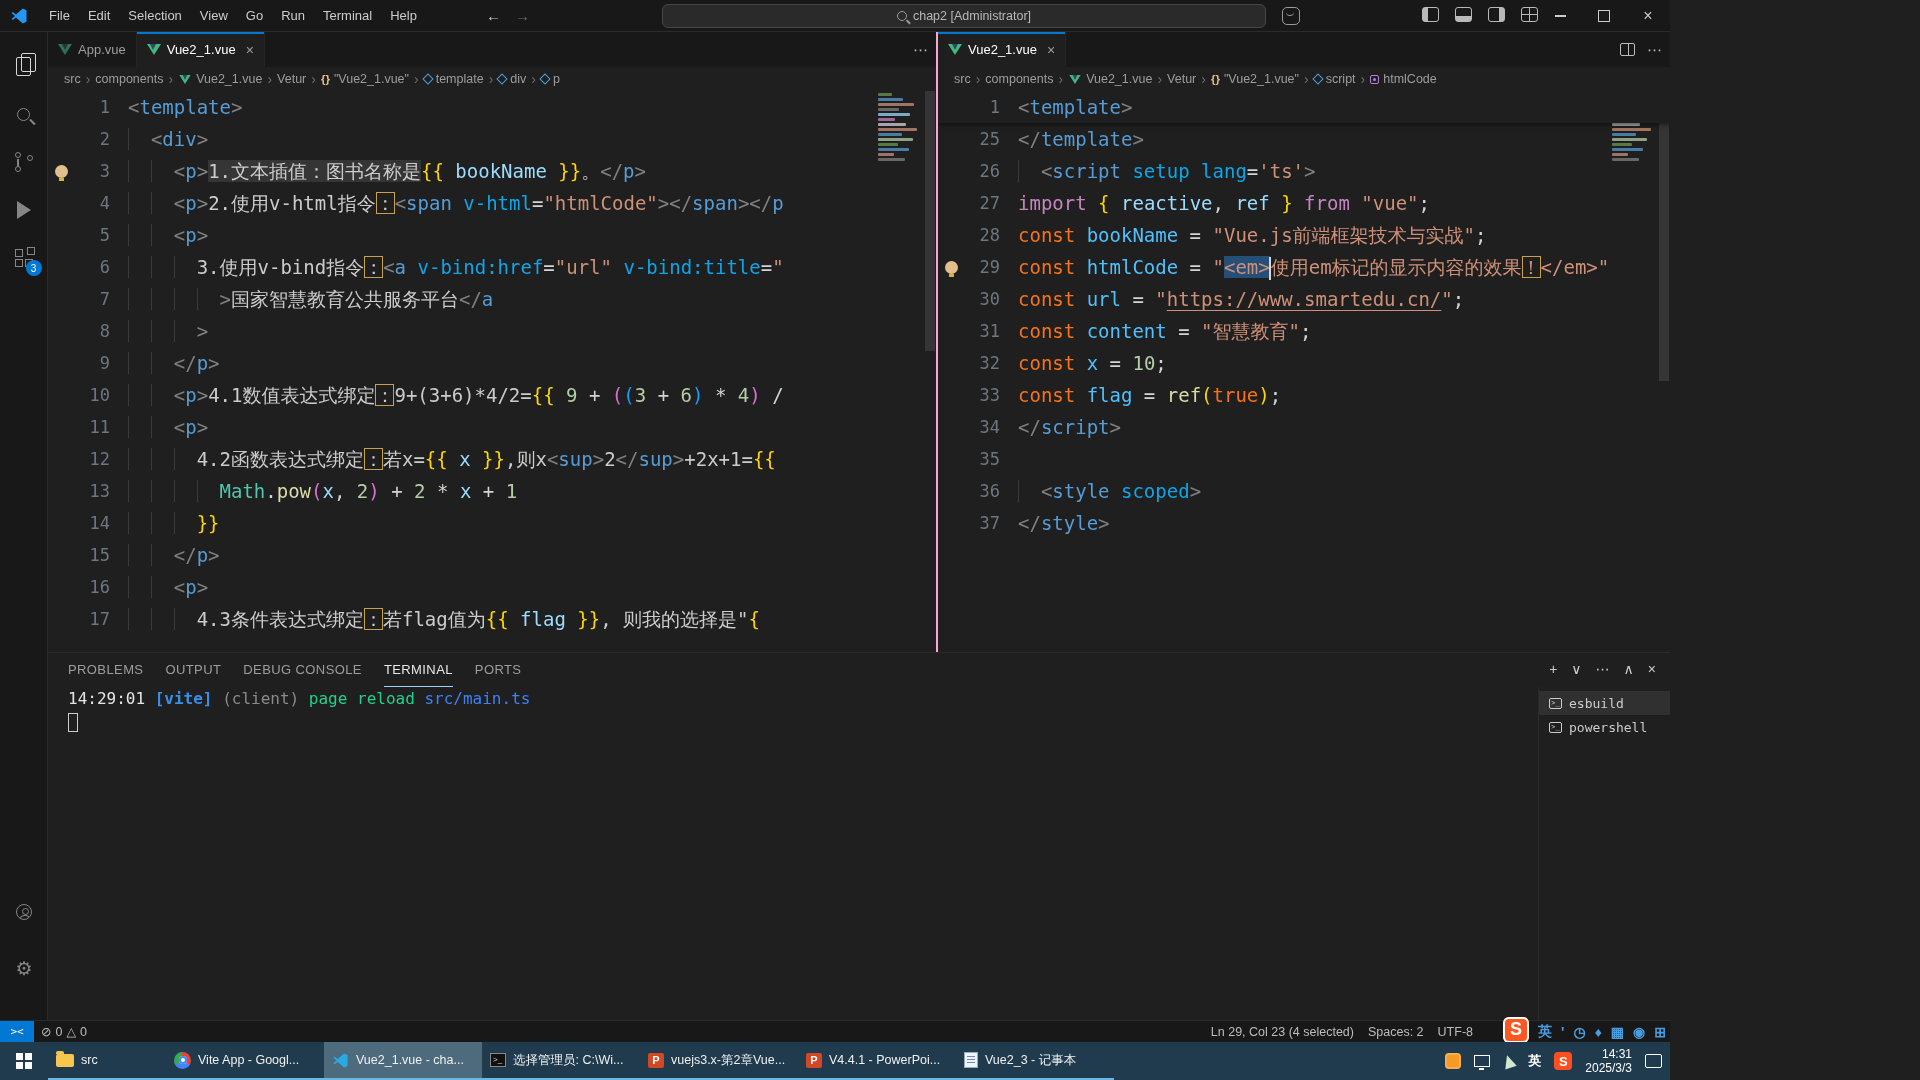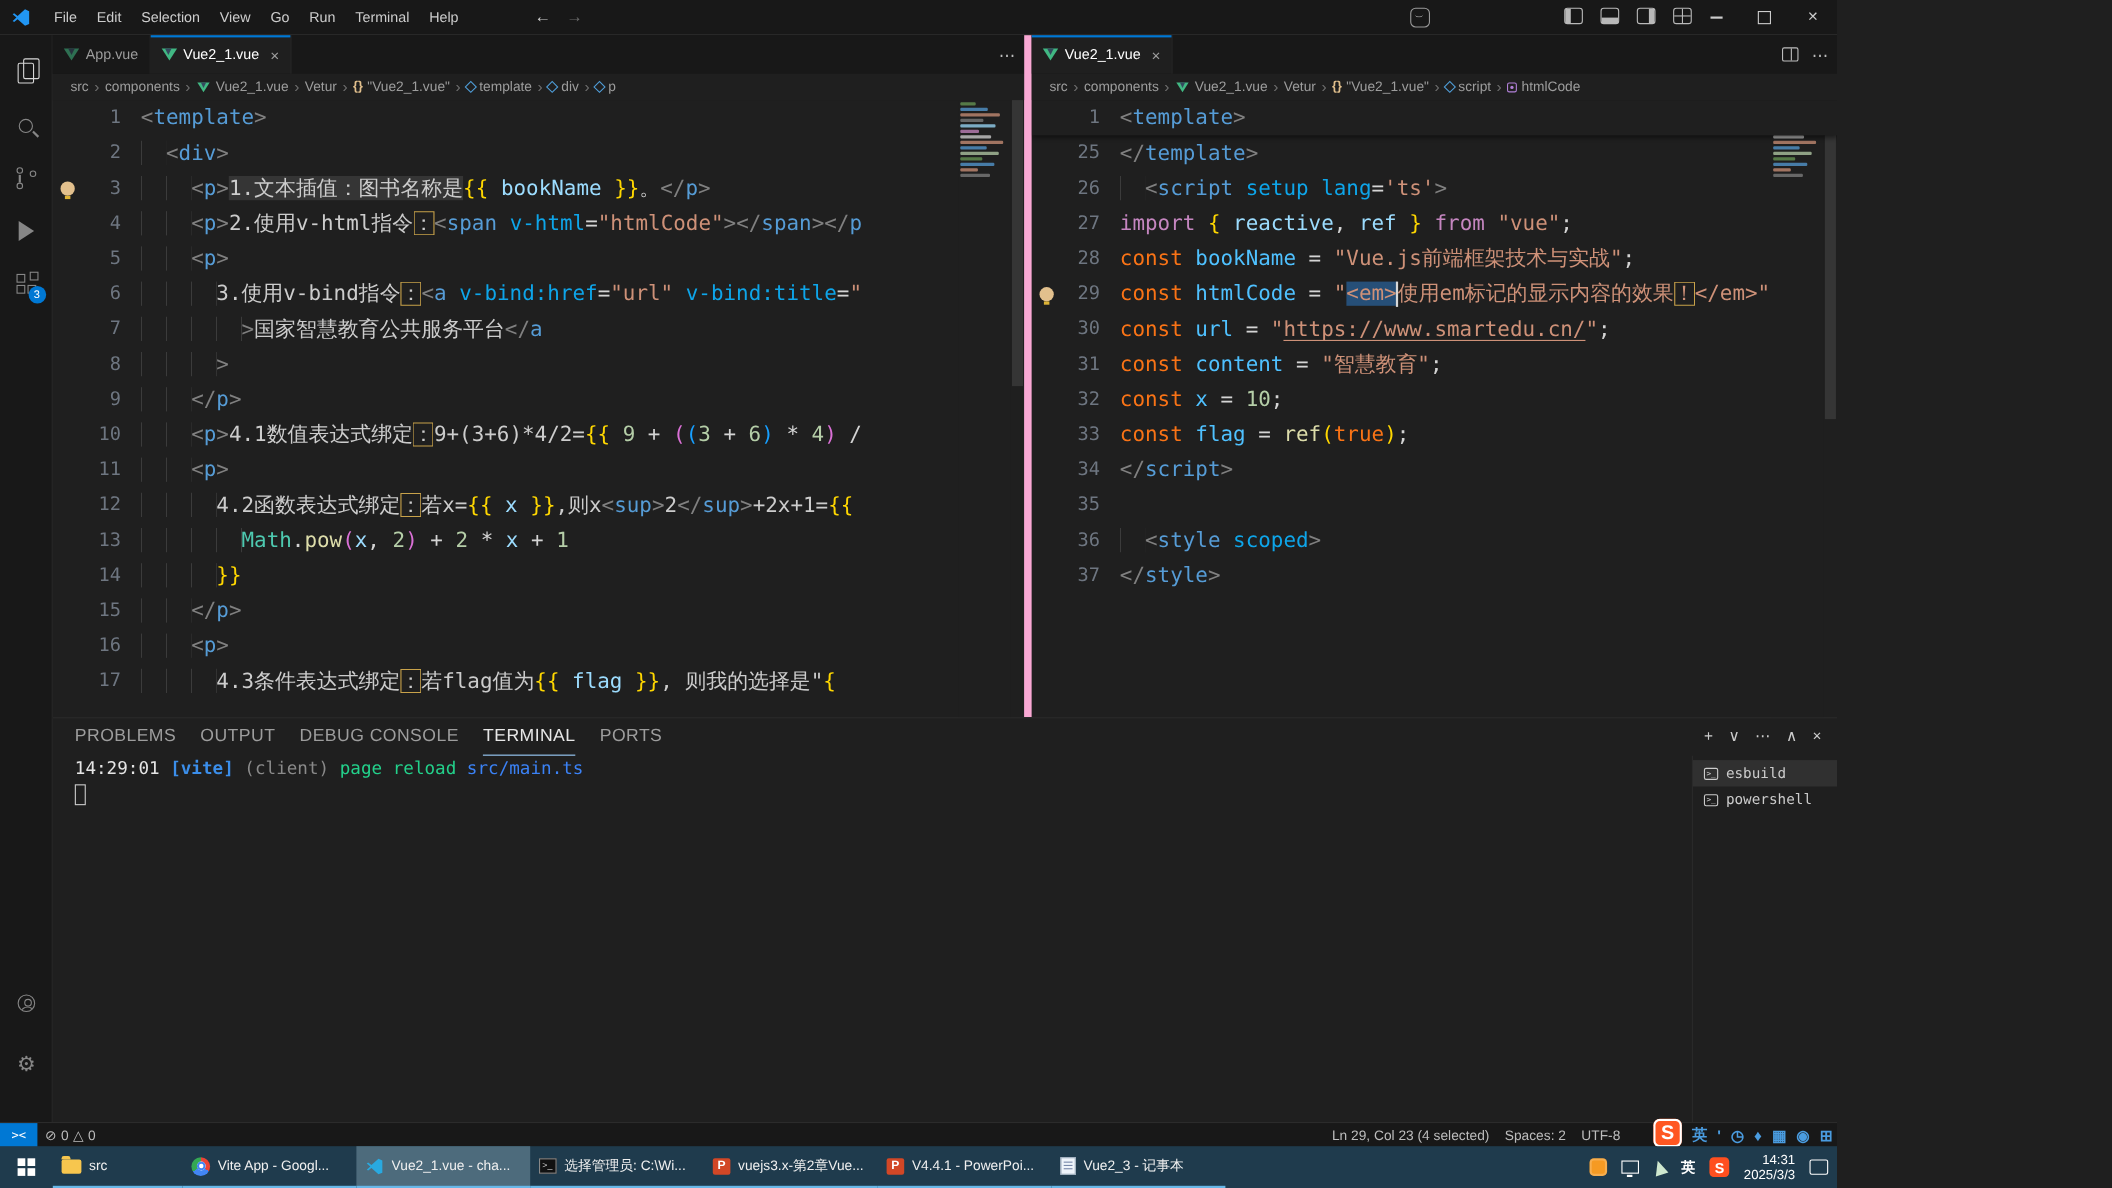--- a/index.html
+++ b/index.html
@@ -53,21 +53,21 @@
   .i-ext i{border:1.5px solid currentColor;}
   .i-ext i:nth-child(2){transform:translate(2px,-2px);}
   .i-account{width:16px;height:16px;border:1.6px solid currentColor;border-radius:50%;position:relative;overflow:hidden;}
   .i-account:before{content:"";position:absolute;left:4.5px;top:2.5px;width:5px;height:5px;border:1.4px solid currentColor;border-radius:50%;}
   .i-account:after{content:"";position:absolute;left:1.5px;top:9.5px;width:10px;height:8px;border:1.4px solid currentColor;border-radius:50%;}
   .i-gear{font-size:19px;line-height:1;}
 
   .editors { flex:1; display:flex; flex-direction:column; min-width:0;}
   .groupsrow { height:620px; display:flex; min-height:0;}
   .group { position:relative; background:#1f1f1f; min-width:0; display:flex; flex-direction:column;}
-  .g1 { width:890px; border-right:7px solid #f9a8d4; }
+  .g1 { width:890px; border-right:2px solid #f9a8d4; }
   .g2 { flex:1; }
   .tabbar { height:35px; background:#181818; display:flex; align-items:stretch; position:relative; flex:0 0 35px;}
   .tab { display:flex; align-items:center; gap:6px; padding:0 10px; font-size:13px; color:#9d9d9d; background:#181818; border-right:1px solid #252525; position:relative;}
   .tab.active { background:#1f1f1f; color:#ffffff; }
   .tab.active:before { content:""; position:absolute; left:0; top:0; right:0; height:1.5px; background:#0078d4;}
   .tab .close { color:#9d9d9d; font-size:14px; margin-left:4px;}
   .tabactions { position:absolute; right:8px; top:0; height:35px; display:flex; align-items:center; gap:12px; color:#bdbdbd; font-size:15px;}
   .spliticon{width:15px;height:13px;border:1.2px solid #bdbdbd;border-radius:2px;position:relative;}
   .spliticon:after{content:"";position:absolute;left:6.5px;top:0;bottom:0;width:1.2px;background:#bdbdbd;}
   .vue { width:0; height:0; border-left:7px solid transparent; border-right:7px solid transparent; border-top:11px solid #41b883; position:relative; display:inline-block;}
@@ -107,21 +107,21 @@
   .tk-caret{display:inline-block;width:2px;height:23px;background:#d7d7d7;vertical-align:middle;margin-left:-1px;}
 
   .minimap { position:absolute; top:0; right:12px; width:48px; bottom:0; background:#1f1f1f; z-index:2;}
   .mmline { height:3px; margin:2px 4px 0 2px; border-radius:1px; opacity:.75;}
   .vscroll { position:absolute; top:0; right:0; width:12px; bottom:0;}
   .vthumb { position:absolute; left:1px; right:1px; background:rgba(121,121,121,.25);}
 
   
   .panel { flex:1; background:#1f1f1f; border-top:1px solid #2b2b2b; position:relative; display:flex; flex-direction:column;}
   .panelhead { height:34px; display:flex; align-items:center; padding-left:20px; gap:22px; flex:0 0 34px;}
-  .ptab { font-size:16px; letter-spacing:.4px; color:#9d9d9d; height:34px; display:flex; align-items:center; border-bottom:1.5px solid transparent;}
+  .ptab { font-size:13px; letter-spacing:.4px; color:#9d9d9d; height:34px; display:flex; align-items:center; border-bottom:1.5px solid transparent;}
   .ptab.active { color:#e7e7e7; border-bottom-color:#9fd1ff;}
   .panelacts { position:absolute; right:14px; top:8px; display:flex; gap:14px; color:#cccccc; font-size:14px; align-items:center;}
   .termbody { flex:1; position:relative; font-family:"DejaVu Sans Mono", monospace; font-size:16px;}
   .termline { padding-left:20px; line-height:24px; white-space:pre;}
   .t-time{color:#e5e5e5}.t-vite{color:#3b8eea;font-weight:bold}.t-dim{color:#8a8a8a}.t-grn{color:#23d18b}.t-def{color:#3b82f6}
   .termcursor { margin-left:20px; margin-top:2px; width:10px; height:19px; border:1.3px solid #cccccc; display:inline-block;}
   .termside { position:absolute; right:0; top:0; width:132px; bottom:0; border-left:1px solid #2b2b2b; padding-top:4px;}
   .trow { display:flex; align-items:center; gap:7px; height:24px; padding-left:10px; color:#cccccc; font-size:13px;}
   .trow.active { background:rgba(255,255,255,.08);}
   .termico { width:13px; height:11px; border:1.2px solid #cccccc; border-radius:2px; font-size:7px; line-height:9px; text-align:center; color:#cccccc; flex:0 0 13px;}
@@ -179,20 +179,24 @@
         <span class="menu">View</span>
         <span class="menu">Go</span>
         <span class="menu">Run</span>
         <span class="menu">Terminal</span>
         <span class="menu">Help</span>
       </div>
     <div class="nav-arrows">
       <span>←</span>
       <span class="fwd">→</span>
     </div>
+    <div class="cmdcenter">
+      <span class="srchicon"></span>
+      <span>chap2 [Administrator]</span>
+    </div>
     <div class="copilot"></div>
     <div class="layout-icons">
       <span class="lic l"></span>
       <span class="lic b"></span>
       <span class="lic r"></span>
       <span class="lic g"></span>
     </div>
     <div class="winctl">
       <span class="wbtn wmin"></span>
       <span class="wbtn wmax"></span>

